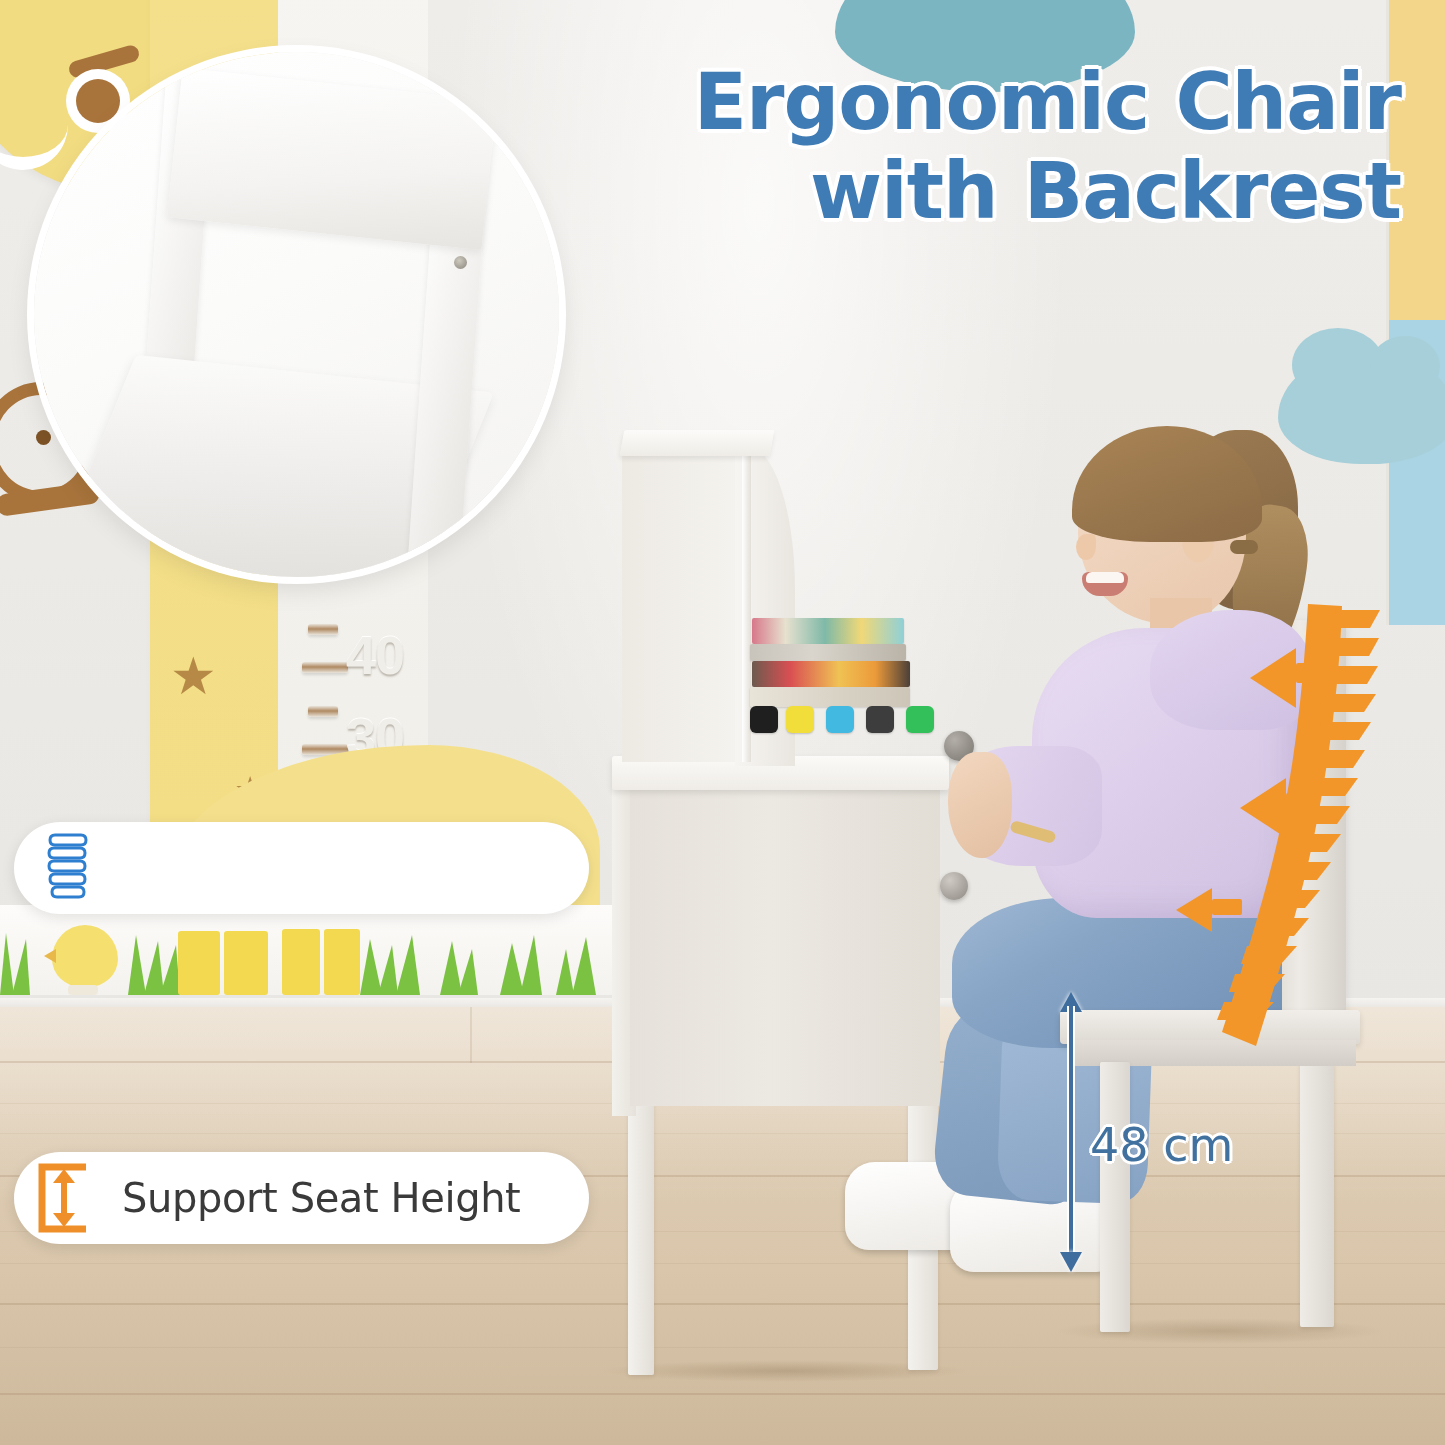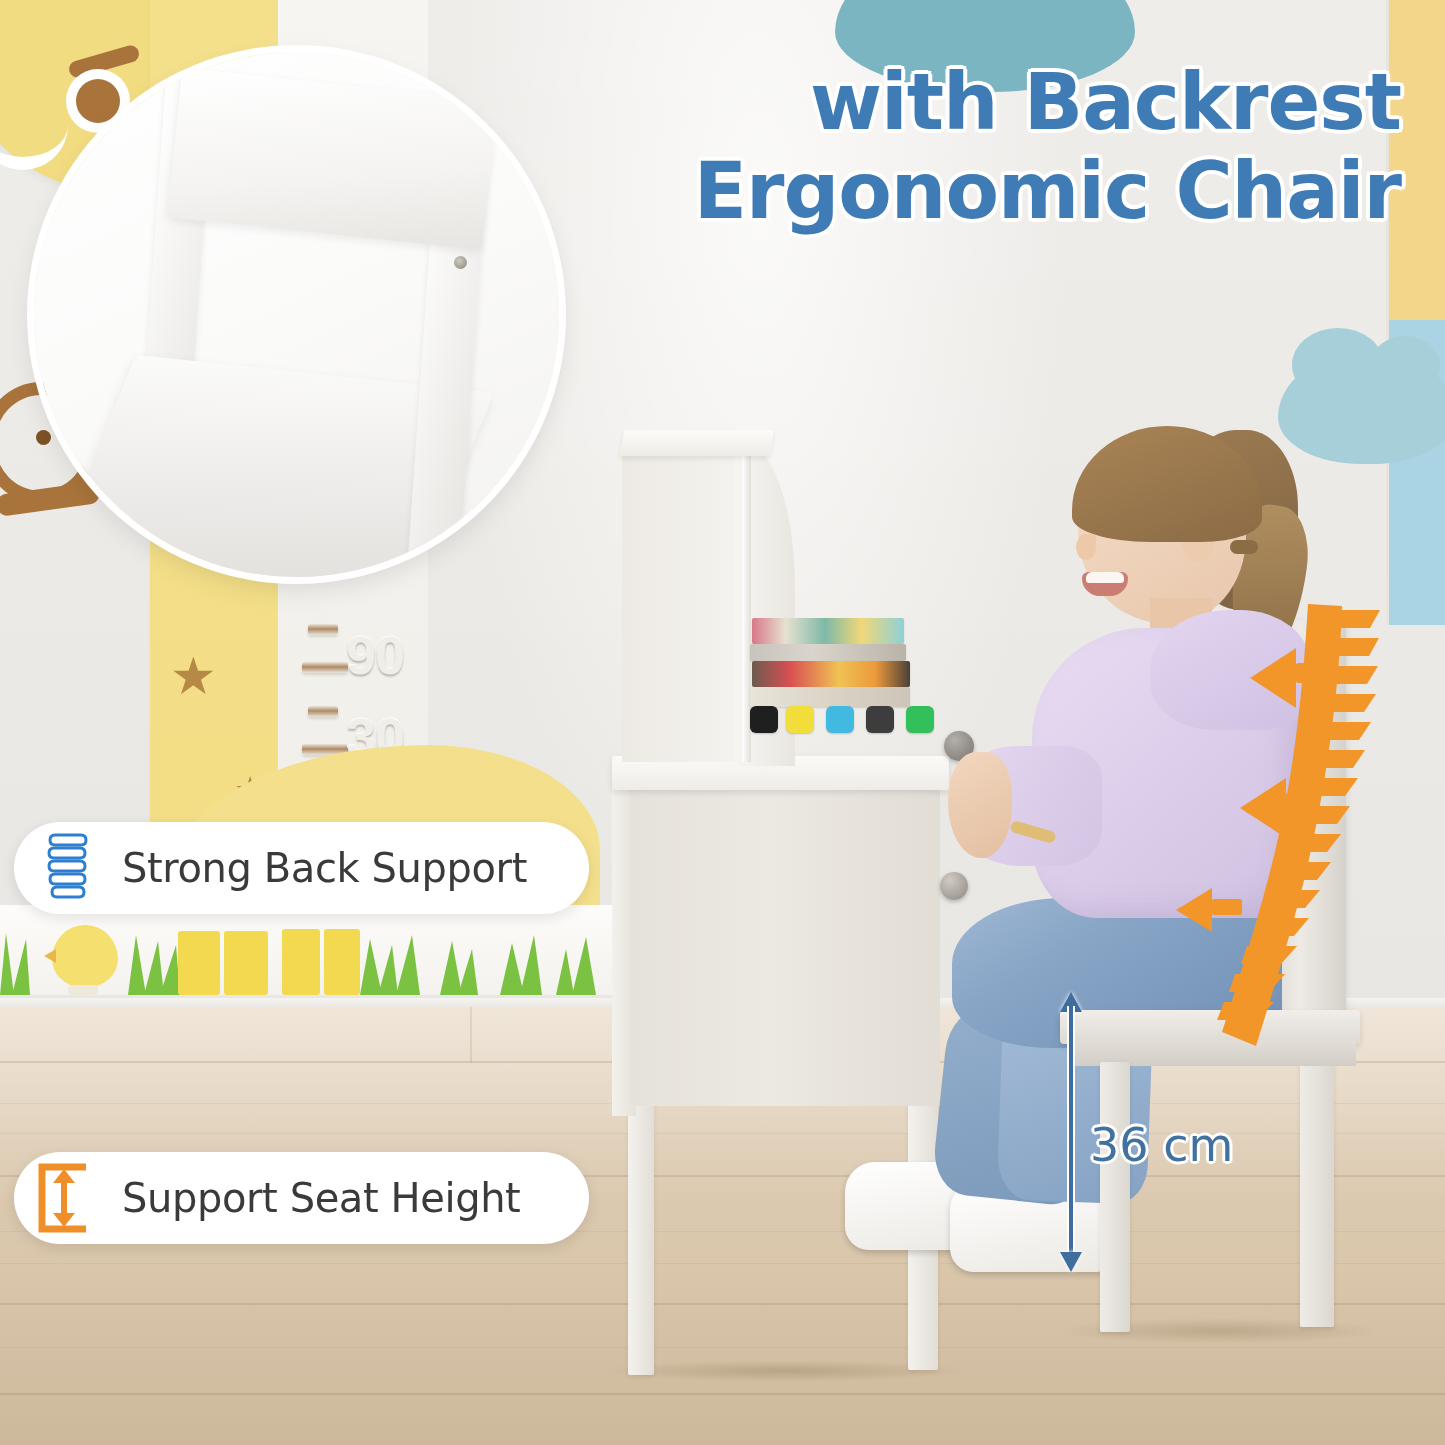--- a/index.html
+++ b/index.html
@@ -533,21 +533,21 @@
   </div>
 
   <div class="decal ruler-strip">
     <div class="ruler-star" style="left:74px;top:568px;">★</div>
     <div class="ruler-star" style="left:20px;top:690px;font-size:52px;">★</div>
     <div class="ruler-star" style="left:84px;top:812px;font-size:36px;">★</div>
   </div>
   <div class="decal ruler-panel">
     <div class="tick short" style="left:30px;top:664px;"></div>
     <div class="tick" style="left:24px;top:702px;"></div>
-    <div class="ruler-num" style="left:68px;top:664px;">90</div>
+    <div class="ruler-num" style="left:68px;top:664px;">40</div>
     <div class="tick short" style="left:30px;top:746px;"></div>
     <div class="tick" style="left:24px;top:784px;"></div>
     <div class="ruler-num" style="left:68px;top:746px;">30</div>
   </div>
 
   <div class="decal yellow-blob"></div>
 
   <div class="decal grass-band">
     <svg width="640" height="90" viewBox="0 0 640 90">
       <g fill="#7cc242">
@@ -686,48 +686,47 @@
   <div class="arrow-tail" style="left:1286px;top:793px;width:34px;"></div>
 
   <div class="arrow" style="left:1176px;top:888px;border-top-width:22px;border-bottom-width:22px;border-right-width:36px;"></div>
   <div class="arrow-tail" style="left:1212px;top:899px;width:30px;height:16px;"></div>
 
   <div class="measure">
     <div class="measure-head up"></div>
     <div class="measure-line"></div>
     <div class="measure-head down"></div>
   </div>
-  <div class="measure-label">36 cm</div>
+  <div class="measure-label">48 cm</div>
 
   <div class="inset">
     <div class="inset-post post-left"></div>
     <div class="inset-seat"></div>
     <div class="inset-post post-right"></div>
     <div class="inset-slat"></div>
     <div class="screw"></div>
   </div>
 
   <div class="headline">
+    <div>Ergonomic Chair</div>
     <div>with Backrest</div>
-    <div>Ergonomic Chair</div>
   </div>
 
   <div class="pill pill1">
     <div class="picon">
       <svg width="54" height="74" viewBox="0 0 54 74">
         <g fill="none" stroke="#2f7fd0" stroke-width="3" stroke-linejoin="round">
           <path d="M14 4 h26 q5 0 5 5 q0 5 -5 5 h-26 q-5 0 -5 -5 q0 -5 5 -5 z"></path>
           <path d="M13 17 h26 q5 0 5 5 q0 5 -5 5 h-26 q-5 0 -5 -5 q0 -5 5 -5 z"></path>
           <path d="M13 30 h26 q5 0 5 5 q0 5 -5 5 h-26 q-5 0 -5 -5 q0 -5 5 -5 z"></path>
           <path d="M14 43 h25 q5 0 5 5 q0 5 -5 5 h-25 q-5 0 -5 -5 q0 -5 5 -5 z"></path>
           <path d="M16 56 h22 q5 0 5 5 q0 5 -5 5 h-22 q-5 0 -5 -5 q0 -5 5 -5 z"></path>
         </g>
       </svg>
     </div>
-    <div class="ptext">Strong Back Support</div>
   </div>
 
 
   <div class="pill pill3">
     <div class="picon">
       <svg width="68" height="70" viewBox="0 0 68 70">
         <path d="M52 4 H8 V66 H52" fill="none" stroke="#ef8f2a" stroke-width="7"></path>
         <line x1="30" y1="15" x2="30" y2="55" stroke="#ef8f2a" stroke-width="6"></line>
         <path d="M30 6 l11 14 h-22 z" fill="#ef8f2a"></path>
         <path d="M30 64 l11 -14 h-22 z" fill="#ef8f2a"></path>

